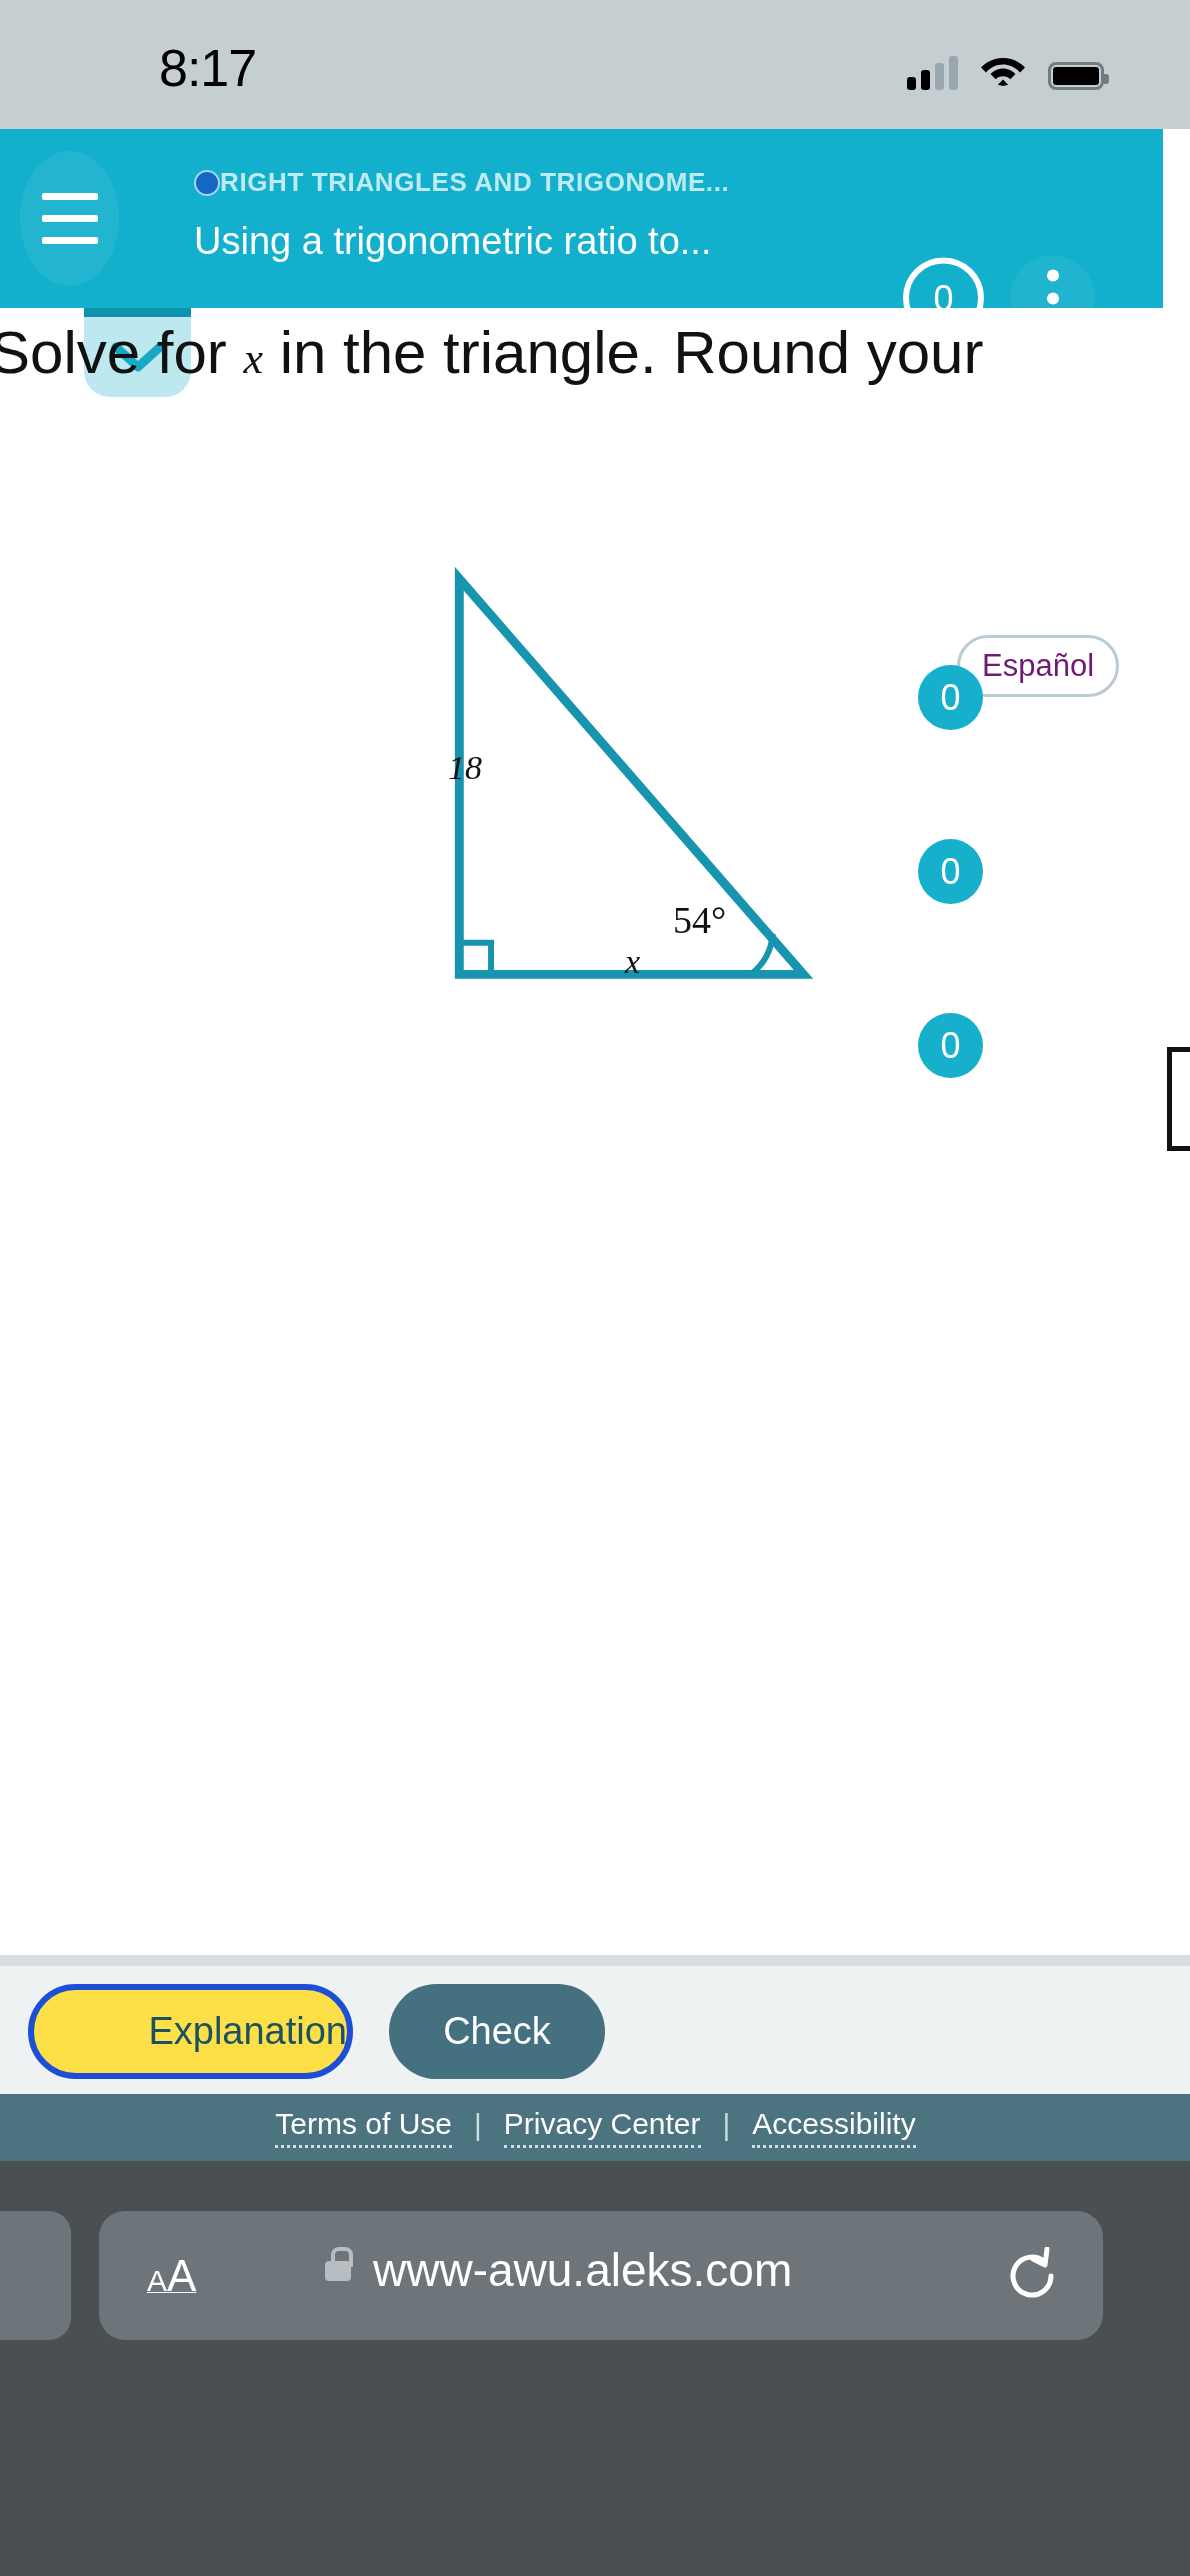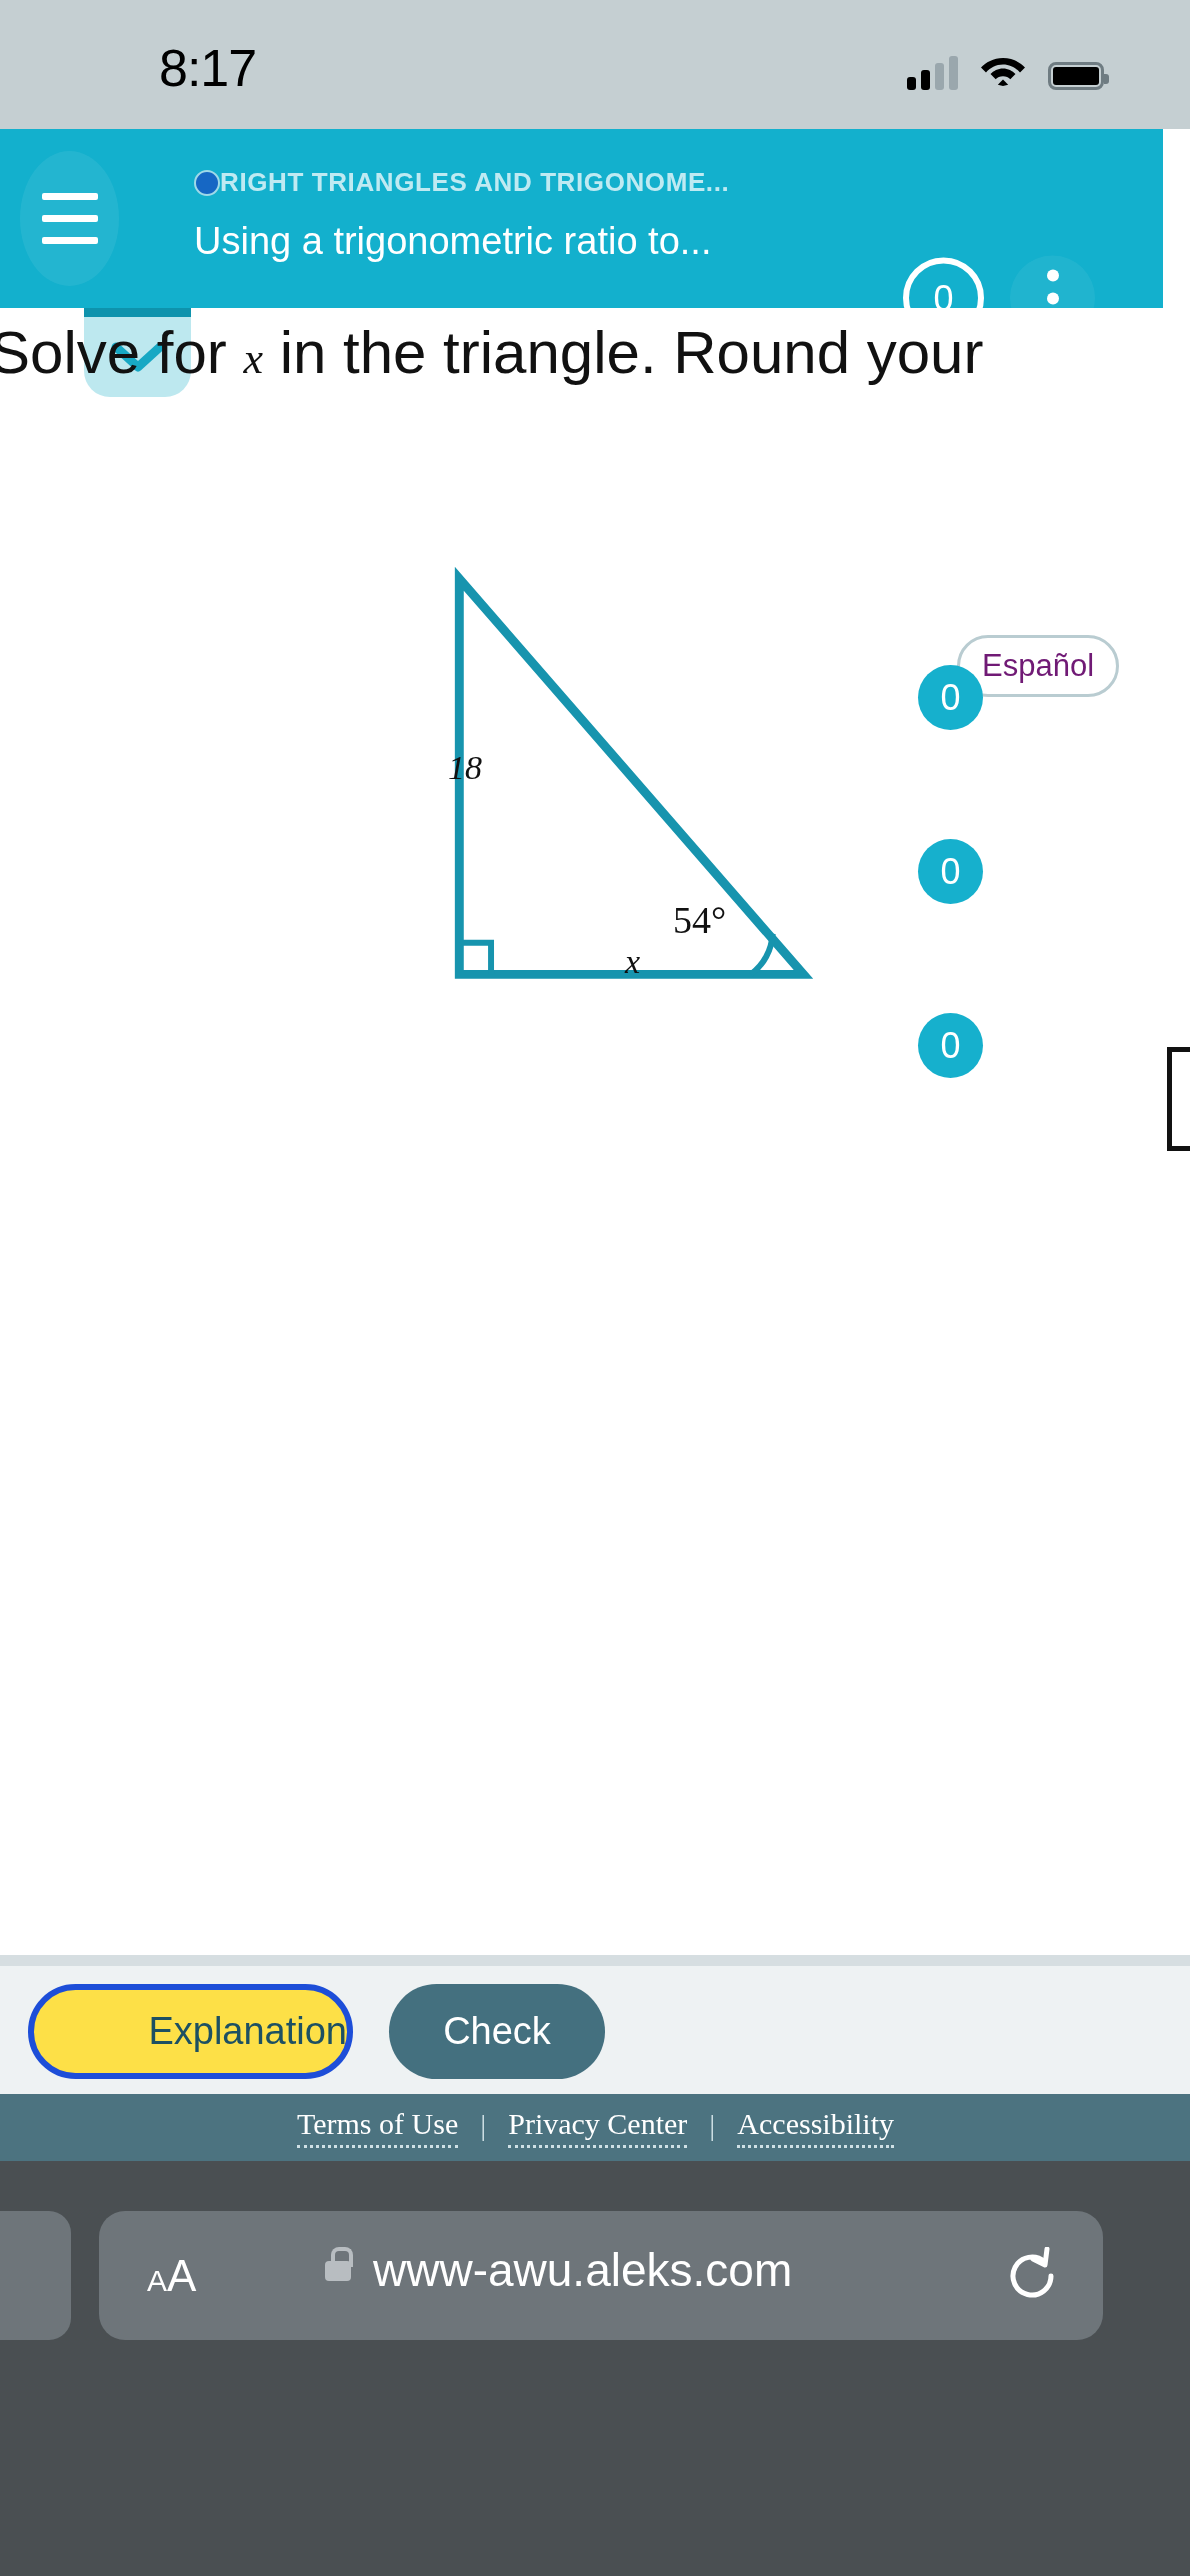--- a/index.html
+++ b/index.html
@@ -136,21 +136,21 @@
   }
   #check-btn{
     position:absolute; left:389px; top:18px; width:216px; height:95px;
     border-radius:48px; background:#44707f;
     color:#fff; font-size:38px; display:flex; align-items:center; justify-content:center;
   }
 
   
   #footer-links{
     position:absolute; left:0; top:2094px; width:1191px; height:67px;
-    background:#4c7380; display:flex; align-items:center; justify-content:center; gap:0;font-family:Liberation Serif, serif;
+    background:#4c7380; display:flex; align-items:center; justify-content:center; gap:0;
   }
   #footer-links a{
     color:#fff; font-size:30px; text-decoration:none;
     border-bottom:3px dotted #cfe0e5; padding:0 0 4px 0;
   }
   #footer-links .sep{ color:#cbdde2; font-size:30px; padding:0 22px 6px; }
 
   
   #safari{
     position:absolute; left:0; top:2161px; width:1191px; height:415px;
@@ -160,20 +160,21 @@
     position:absolute; left:-48px; top:50px; width:119px; height:129px;
     background:#6e757a; border-radius:22px;
   }
   #url-bar{
     position:absolute; left:99px; top:50px; width:1004px; height:129px;
     background:#6e757a; border-radius:26px;
   }
   #aa-btn{
     position:absolute; left:48px; top:40px; color:#fff;
     font-size:0;
+    text-decoration:underline;
   }
   #aa-btn .s{ font-size:30px; } #aa-btn .l{ font-size:44px; }
   #lock-icon{
     position:absolute; left:226px; top:50px; width:26px; height:20px;
     background:#b8bdc1; border-radius:4px;
   }
   #lock-icon:before{
     content:""; position:absolute; left:6px; top:-14px; width:14px; height:16px;
     border:4px solid #b8bdc1; border-bottom:none; border-radius:8px 8px 0 0;
   }

